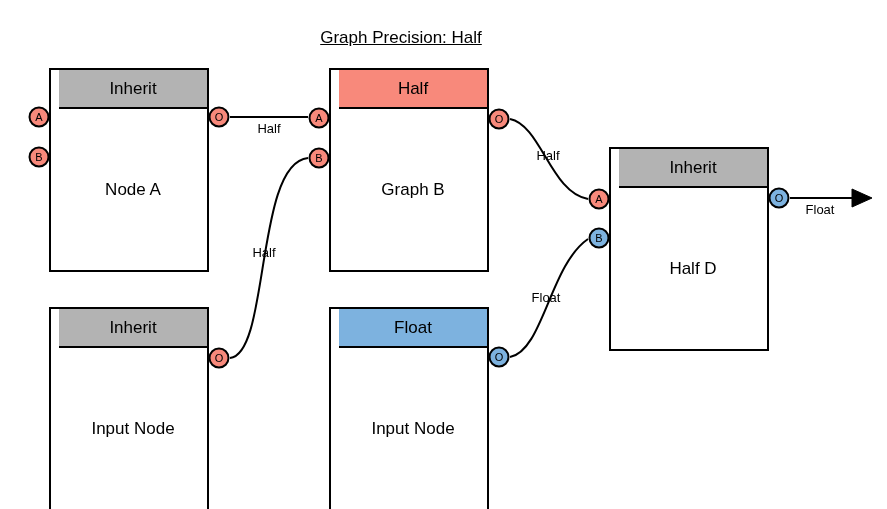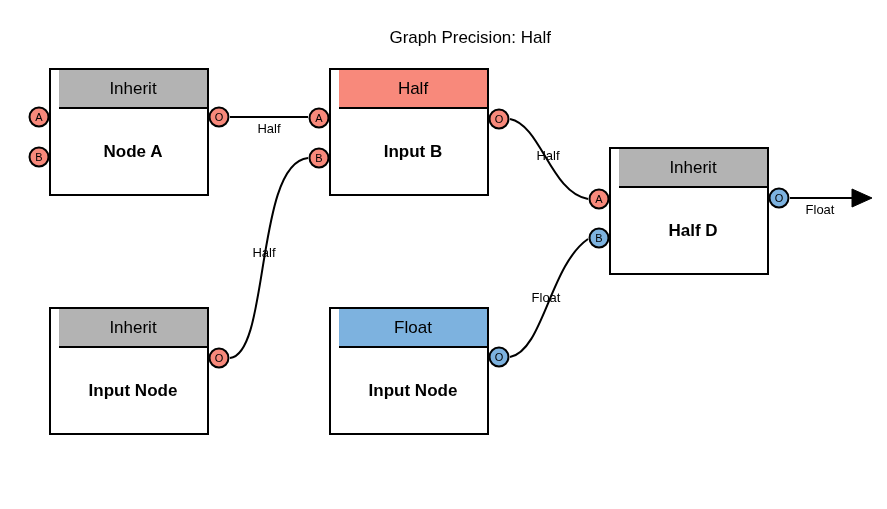--- a/index.html
+++ b/index.html
@@ -14,43 +14,44 @@
     height: 509px;
     background: #ffffff;
     overflow: hidden;
     color: #000000;
   }
   .diagram-title {
     position: absolute;
     left: 251px;
     top: 28px;
     width: 300px;
-    text-align: right;
+    text-align: center;
     font-size: 17px;
     color: #000000;
     white-space: nowrap;
+    text-decoration: underline;
   }
   .edge-layer {
     position: absolute;
     left: 0;
     top: 0;
   }
   .edge-layer path {
     fill: none;
     stroke: #000000;
     stroke-width: 2px;
   }
   .edge-layer polygon {
     fill: #000000;
     stroke: #000000;
   }
   .node {
     position: absolute;
     width: 160px;
-    height: 128px;
+    height: 204px;
     border: 2px solid #000000;
     background: #ffffff;
     box-sizing: border-box;
     display: flex;
     flex-direction: column;
     padding-left: 8px;
   }
   .node-header {
     height: 37px;
     flex: 0 0 37px;
@@ -59,21 +60,20 @@
     align-items: center;
     justify-content: center;
     font-size: 17px;
   }
   .node-body {
     flex: 1 1 auto;
     display: flex;
     align-items: center;
     justify-content: center;
     font-size: 17px;
-    font-weight: bold;
   }
   .port {
     position: absolute;
     width: 17px;
     height: 17px;
     border: 2px solid #000000;
     border-radius: 50%;
     transform: translate(-50%, -50%);
     display: flex;
     align-items: center;
@@ -104,21 +104,21 @@
     <polygon points="852,189 872,198 852,207"></polygon>
   </svg>
 
   <div class="node" style="left:49px; top:68px;">
     <div class="node-header" style="background-color: rgb(179, 179, 179);">Inherit</div>
     <div class="node-body">Node A</div>
   </div>
 
   <div class="node" style="left:329px; top:68px;">
     <div class="node-header" style="background-color: rgb(248, 137, 123);">Half</div>
-    <div class="node-body">Input B</div>
+    <div class="node-body">Graph B</div>
   </div>
 
   <div class="node" style="left:609px; top:147px;">
     <div class="node-header" style="background-color: rgb(179, 179, 179);">Inherit</div>
     <div class="node-body">Half D</div>
   </div>
 
   <div class="node" style="left:49px; top:307px;">
     <div class="node-header" style="background-color: rgb(179, 179, 179);">Inherit</div>
     <div class="node-body">Input Node</div>

